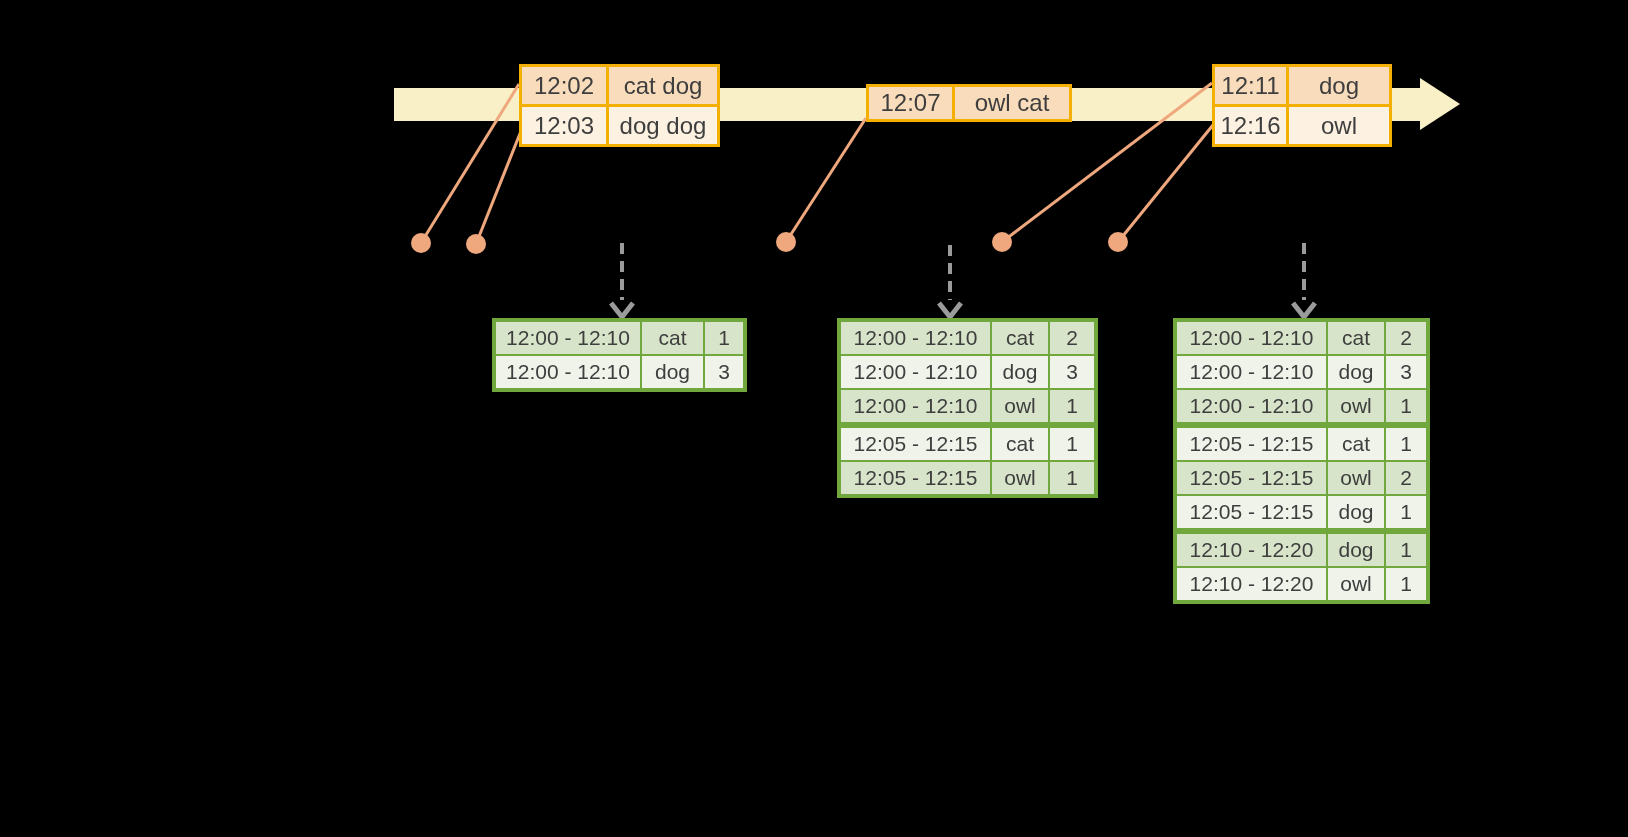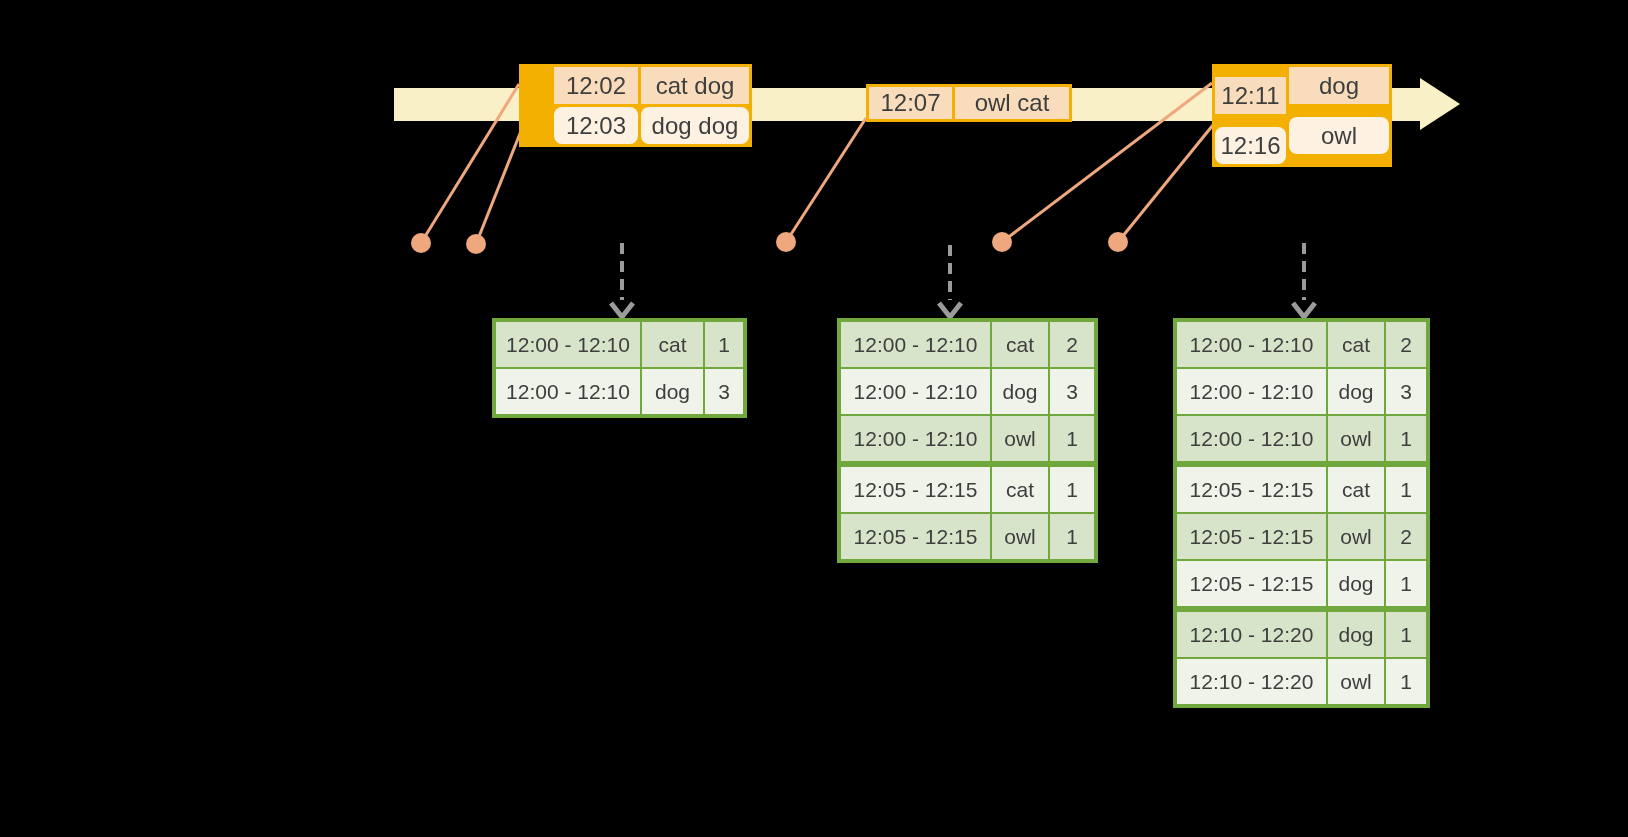--- a/index.html
+++ b/index.html
@@ -18,41 +18,41 @@
   .etable{
     position:absolute;z-index:2;background:var(--eborder);
     border:3px solid var(--eborder);display:flex;flex-direction:column;gap:3px;
   }
   .erow{display:flex;gap:3px;}
   .ecell{
     display:flex;align-items:center;justify-content:center;
     font-size:24px;color:var(--txt);
   }
   .erow.dark .ecell{background:var(--edark);}
-  .erow.light .ecell{background:var(--elight);border-radius:8px;}
+  .erow.light .ecell{background:var(--elight);}
 
   
   .gtable{
     position:absolute;z-index:2;background:var(--gborder);
     border:4px solid var(--gborder);display:flex;flex-direction:column;
   }
   .grow{display:flex;gap:2px;margin-top:2px;}
   .grow:first-child{margin-top:0;}
   .grow.sep{margin-top:6px;}
   .gcell{
     display:flex;align-items:center;justify-content:center;
-    font-size:21px;color:var(--txt);height:45px;text-align:right;
+    font-size:21px;color:var(--txt);height:32px;text-align:right;
   }
   .grow.dark .gcell{background:var(--gdark);}
   .grow.light .gcell{background:var(--glight);}
 
   
-  #et0 .ecell.c0{width:84px;margin-left:32px;}  #et0 .ecell.c1{width:108px;} #et0 .ecell{height:37px;}
+  #et0 .ecell.c0{width:84px;}  #et0 .ecell.c1{width:108px;} #et0 .ecell{height:37px;}
   #et1 .ecell.c0{width:83px;}  #et1 .ecell.c1{width:114px;} #et1 .ecell{height:32px;}
-  #et2 .ecell.c0{width:71px;margin-top:10px;}  #et2 .ecell.c1{width:100px;} #et2 .ecell{height:37px;}
+  #et2 .ecell.c0{width:71px;}  #et2 .ecell.c1{width:100px;} #et2 .ecell{height:37px;}
   #et0{left:519px;top:64px;} #et1{left:866px;top:84px;} #et2{left:1212px;top:64px;}
 
   #gt0 .gcell.c0{width:144px;} #gt0 .gcell.c1{width:61px;} #gt0 .gcell.c2{width:38px;}
   #gt1 .gcell.c0{width:149px;} #gt1 .gcell.c1{width:56px;} #gt1 .gcell.c2{width:44px;}
   #gt2 .gcell.c0{width:149px;} #gt2 .gcell.c1{width:56px;} #gt2 .gcell.c2{width:40px;}
   #gt0{left:492px;top:318px;} #gt1{left:837px;top:318px;} #gt2{left:1173px;top:318px;}
 </style>
 </head>
 <body>
 

